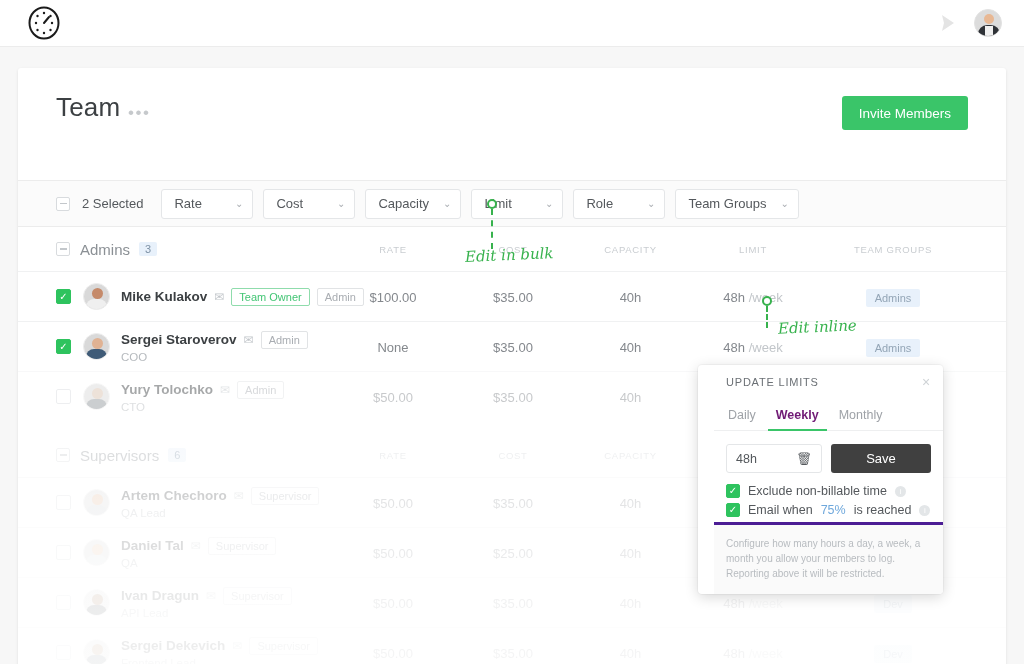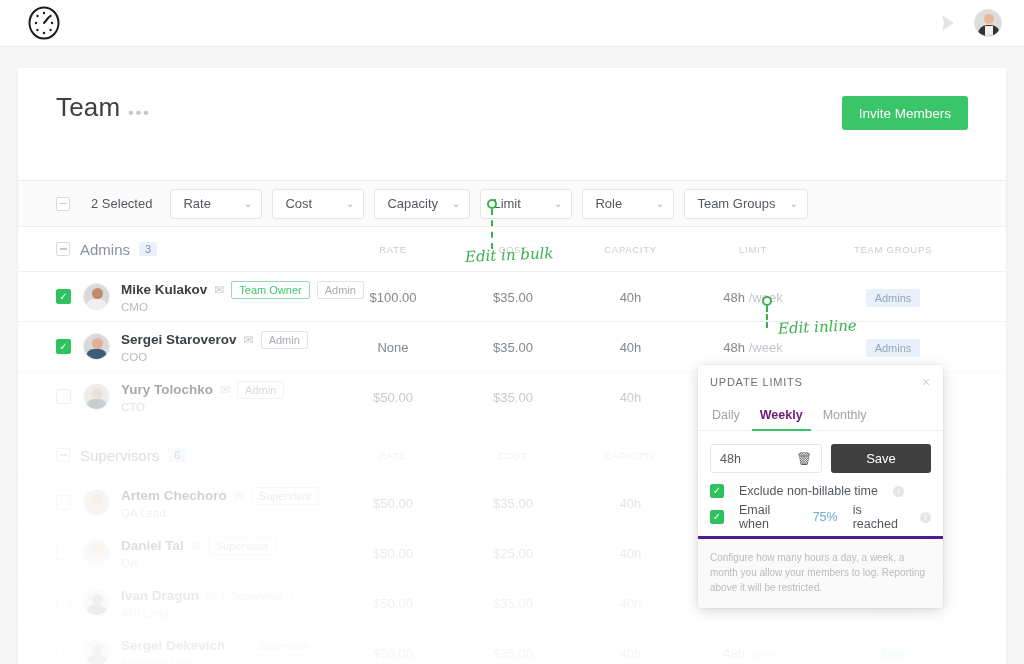--- a/index.html
+++ b/index.html
@@ -78,21 +78,21 @@
   .tabs-rule {
     position: absolute; left: 0; right: 0; top: 112px; height: 1px; background: #ececec;
   }
 
   
   .filterbar {
     position: absolute; left: 0; top: 113px; width: 100%; height: 46px;
     background: #fbfbfb; border-bottom: 1px solid #ececec;
     display: flex; align-items: center; padding-left: 38px;
   }
-  .sel-count { display: flex; align-items: center; gap: 21px; margin-right: 18px; }
+  .sel-count { display: flex; align-items: center; gap: 12px; margin-right: 18px; }
   .sel-count-label { font-size: 13px; color: #54585c; white-space: nowrap; }
   .dd {
     height: 30px; min-width: 92px;
     border: 1px solid #e4e6e8; border-radius: 3px; background: #fff;
     display: flex; align-items: center; justify-content: space-between;
     padding: 0 9px 0 12px; margin-right: 10px; cursor: pointer;
     font-size: 13px; color: #54585c; white-space: nowrap; position: relative;
   }
   .dd .chev { margin-left: 14px; color: #a9adb2; font-size: 10px; }
   .dd.wide { min-width: 116px; }
@@ -167,21 +167,21 @@
   }
   .dim { opacity: .45; }
   .dim2 { opacity: .33; }
   .dim3 { opacity: .26; }
 
   
   .popup {
     position: absolute; left: 698px; top: 365px; width: 245px;
     background: #fff; border-radius: 4px;
     box-shadow: 0 3px 14px rgba(0,0,0,.16), 0 0 0 1px rgba(0,0,0,.03);
-    z-index: 40; overflow: hidden;
+    z-index: 40; overflow: hidden; padding-left: 16px;
   }
   .popup-head {
     height: 34px; display: flex; align-items: center; padding: 0 12px;
     font-size: 11px; color: #6b7075; letter-spacing: .8px;
   }
   .popup-close { margin-left: auto; color: #cfd3d6; font-size: 14px; cursor: pointer; line-height: 1; }
   .ptabs {
     display: flex; align-items: flex-end; padding: 0 12px;
     border-bottom: 1px solid #eeeff0; height: 32px; text-align: right;
   }
@@ -198,21 +198,21 @@
     flex: 1; height: 29px; border: 1px solid #e4e6e8; border-radius: 3px;
     display: flex; align-items: center; padding: 0 9px; background: #fff;
   }
   .pinput span { font-size: 12.5px; color: #54585c; }
   .trash { margin-left: auto; color: #d3d7da; font-size: 12px; }
   .save-btn {
     width: 100px; height: 29px; background: #404040; color: #fff;
     border: none; border-radius: 3px; font-size: 13px; cursor: pointer;
     font-family: "Liberation Sans", sans-serif;
   }
-  .pcheck { display: flex; align-items: center; gap: 15px; padding: 0 12px 5px 12px; font-size: 12.5px; color: #54585c; }
+  .pcheck { display: flex; align-items: center; gap: 8px; padding: 0 12px 5px 12px; font-size: 12.5px; color: #54585c; }
   .pcheck:last-of-type { padding-bottom: 12px; }
   .info-ic {
     width: 11px; height: 11px; border-radius: 50%; background: #e3e6e8; color: #fff;
     font-size: 8px; display: inline-flex; align-items: center; justify-content: center; flex: none;
   }
   .pct { color: #6fa8dc; }
   .popup-note {
     background: #fafafa; border-top: 3px solid #4c1d95;
     padding: 11px 12px 13px 12px; font-size: 10px; line-height: 1.5; color: #b8bcc0;
   }
@@ -327,21 +327,20 @@
           <div class="a-head" style="background:#c58a6a"></div>
             <div class="a-body" style="background:#efefef"></div>
         </div>
         <div class="who-text">
           <div class="who-line1">
             <span class="m-name">Mike Kulakov</span>
             <span class="mail-ic">✉</span>
             <span class="badge owner">Team Owner</span>
             <span class="badge">Admin</span>
           </div>
-          <div class="m-role">CMO</div>
         </div>
       </div>
       <div class="cells pad-r">
         <div class="cell w-rate">$100.00</div>
         <div class="cell w-cost">$35.00</div>
         <div class="cell w-cap">40h</div>
         <div class="cell w-lim">
           <span>48h</span>
           <span class="unit">/week</span>
         </div>

